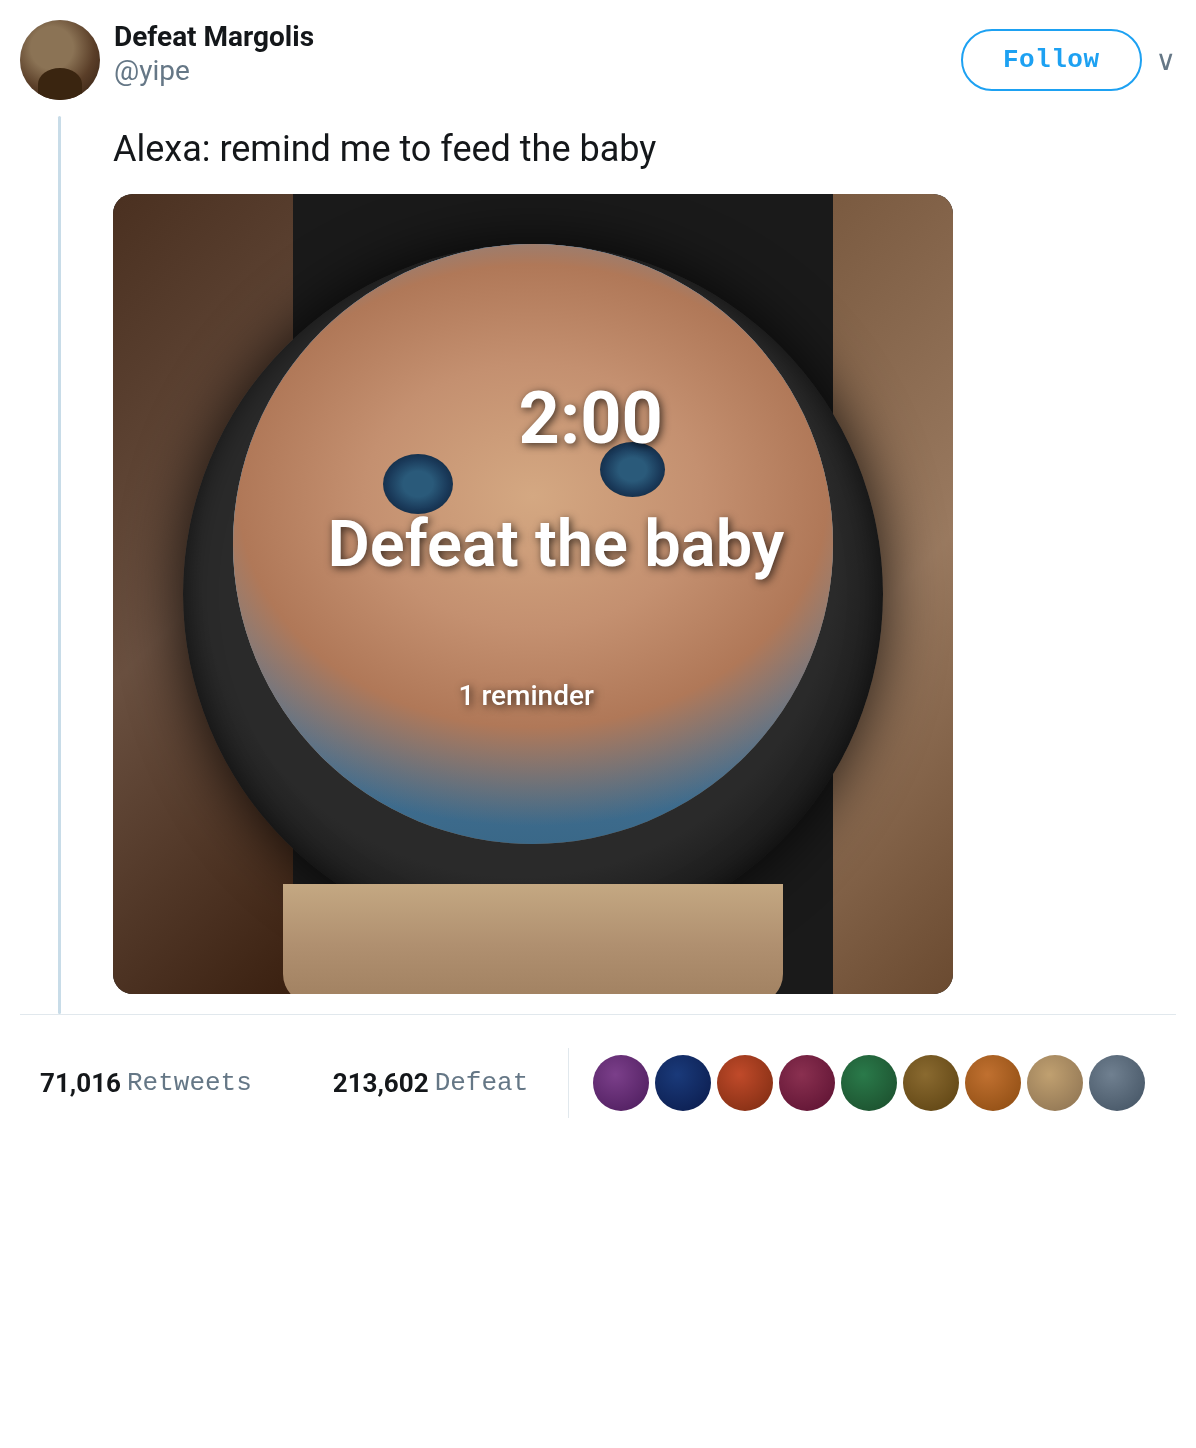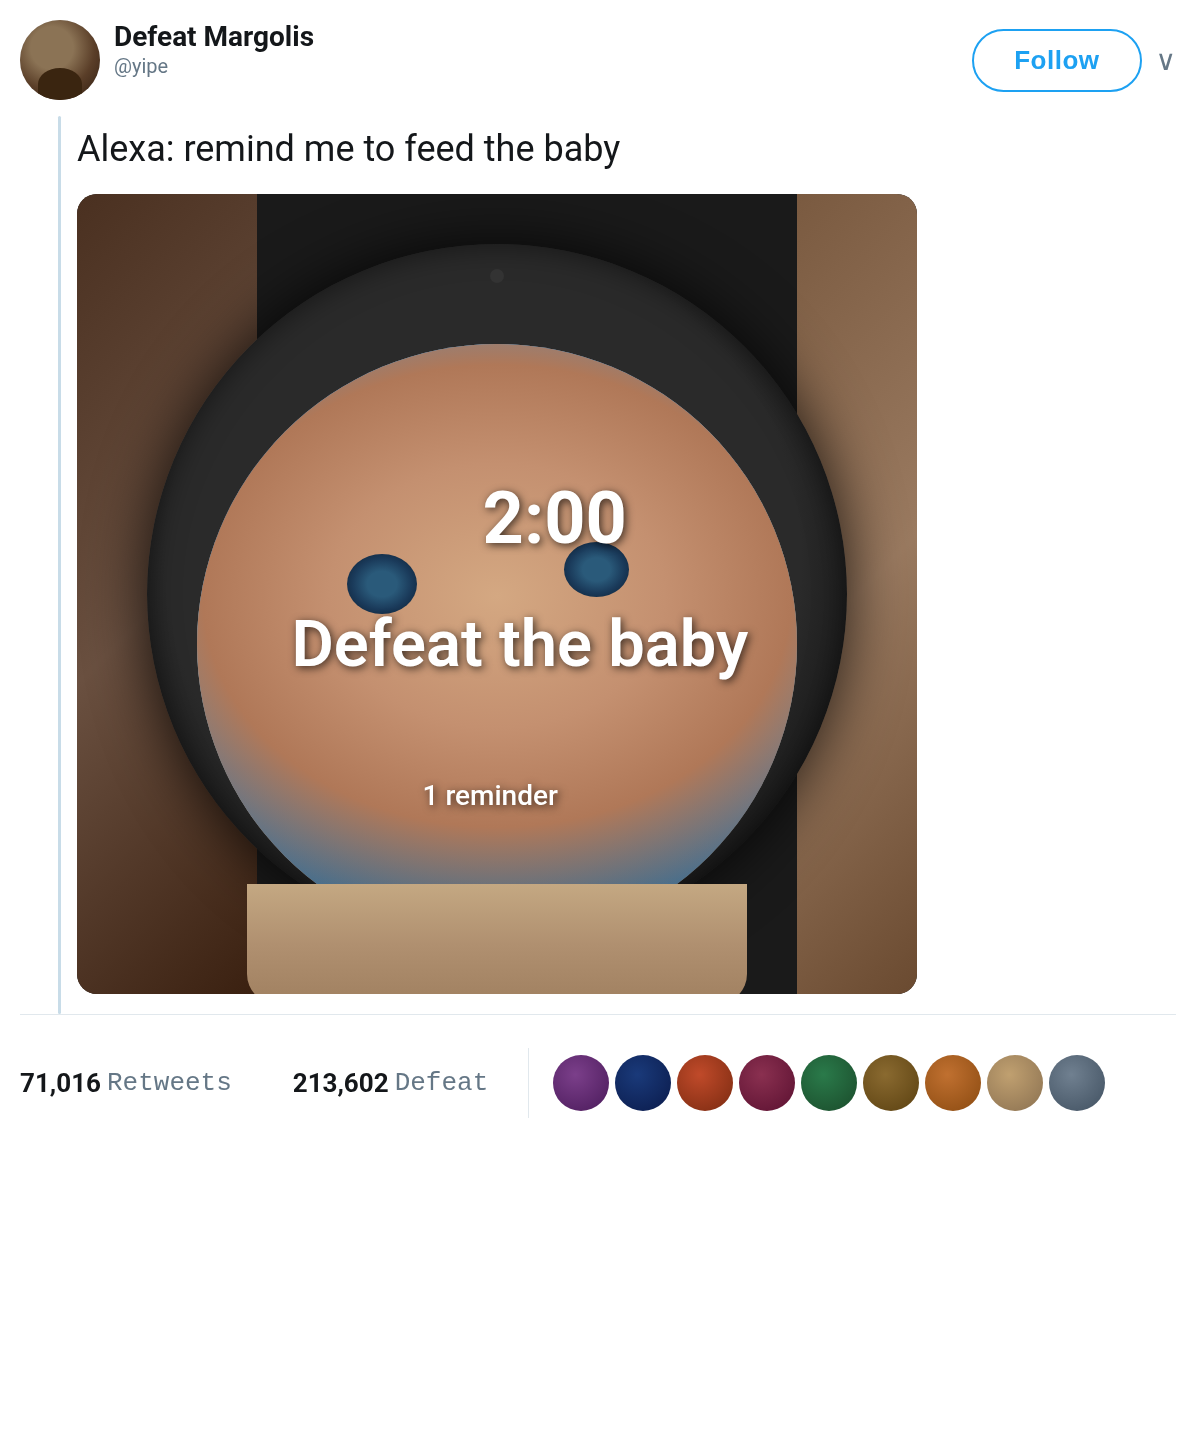--- a/index.html
+++ b/index.html
@@ -40,34 +40,35 @@
     }
 
     .display-name {
       font-size: 28px;
       font-weight: 700;
       color: #14171a;
       line-height: 1.2;
     }
 
     .username {
-      font-size: 20px;
+      font-size: 28px;
       color: #657786;
     }
 
     .follow-button {
       border: 2px solid #1da1f2;
       background: #fff;
       color: #1da1f2;
       font-size: 26px;
       font-weight: 700;
       padding: 14px 40px;
       border-radius: 50px;
       cursor: pointer;
       letter-spacing: 0.5px;
+      font-family: Liberation Mono, monospace;
     }
 
     .chevron-down-icon {
       color: #657786;
       font-size: 28px;
       cursor: pointer;
     }
 
     .tweet-text {
       font-size: 36px;
@@ -96,21 +97,21 @@
     }
 
     
     .echo-outer {
       width: 700px;
       height: 700px;
       border-radius: 50%;
       background: radial-gradient(circle at 48% 45%, #2a2a2a 60%, #111 80%, #000 100%);
       position: relative;
       display: flex;
-      align-items: flex-end;
+      align-items: flex-start;
       justify-content: center;
       box-shadow: 0 0 60px rgba(0,0,0,0.8), inset 0 0 30px rgba(0,0,0,0.5);
     }
 
     .echo-screen {
       width: 600px;
       height: 600px;
       border-radius: 50%;
       overflow: hidden;
       position: relative;
@@ -278,20 +279,21 @@
       padding: 20px 0;
       border-right: 1px solid #e1e8ed;
       padding-right: 40px;
       flex: 0 0 auto;
     }
 
     .stat-item {
       display: flex;
       align-items: center;
       gap: 6px;
+      margin-left: 20px;
     }
 
     .stat-count {
       font-size: 26px;
       font-weight: 700;
       color: #14171a;
     }
 
     .stat-label {
       font-size: 26px;
@@ -346,20 +348,21 @@
     }
 
     .left-section {
       display: flex;
       align-items: flex-start;
     }
 
     .content-with-line {
       display: flex;
       margin-bottom: 0;
+      gap: 36px;
     }
 
     .vertical-line {
       width: 3px;
       background: #c8dce8;
       margin: 0 16px 0 38px;
       border-radius: 2px;
       flex-shrink: 0;
     }
 

